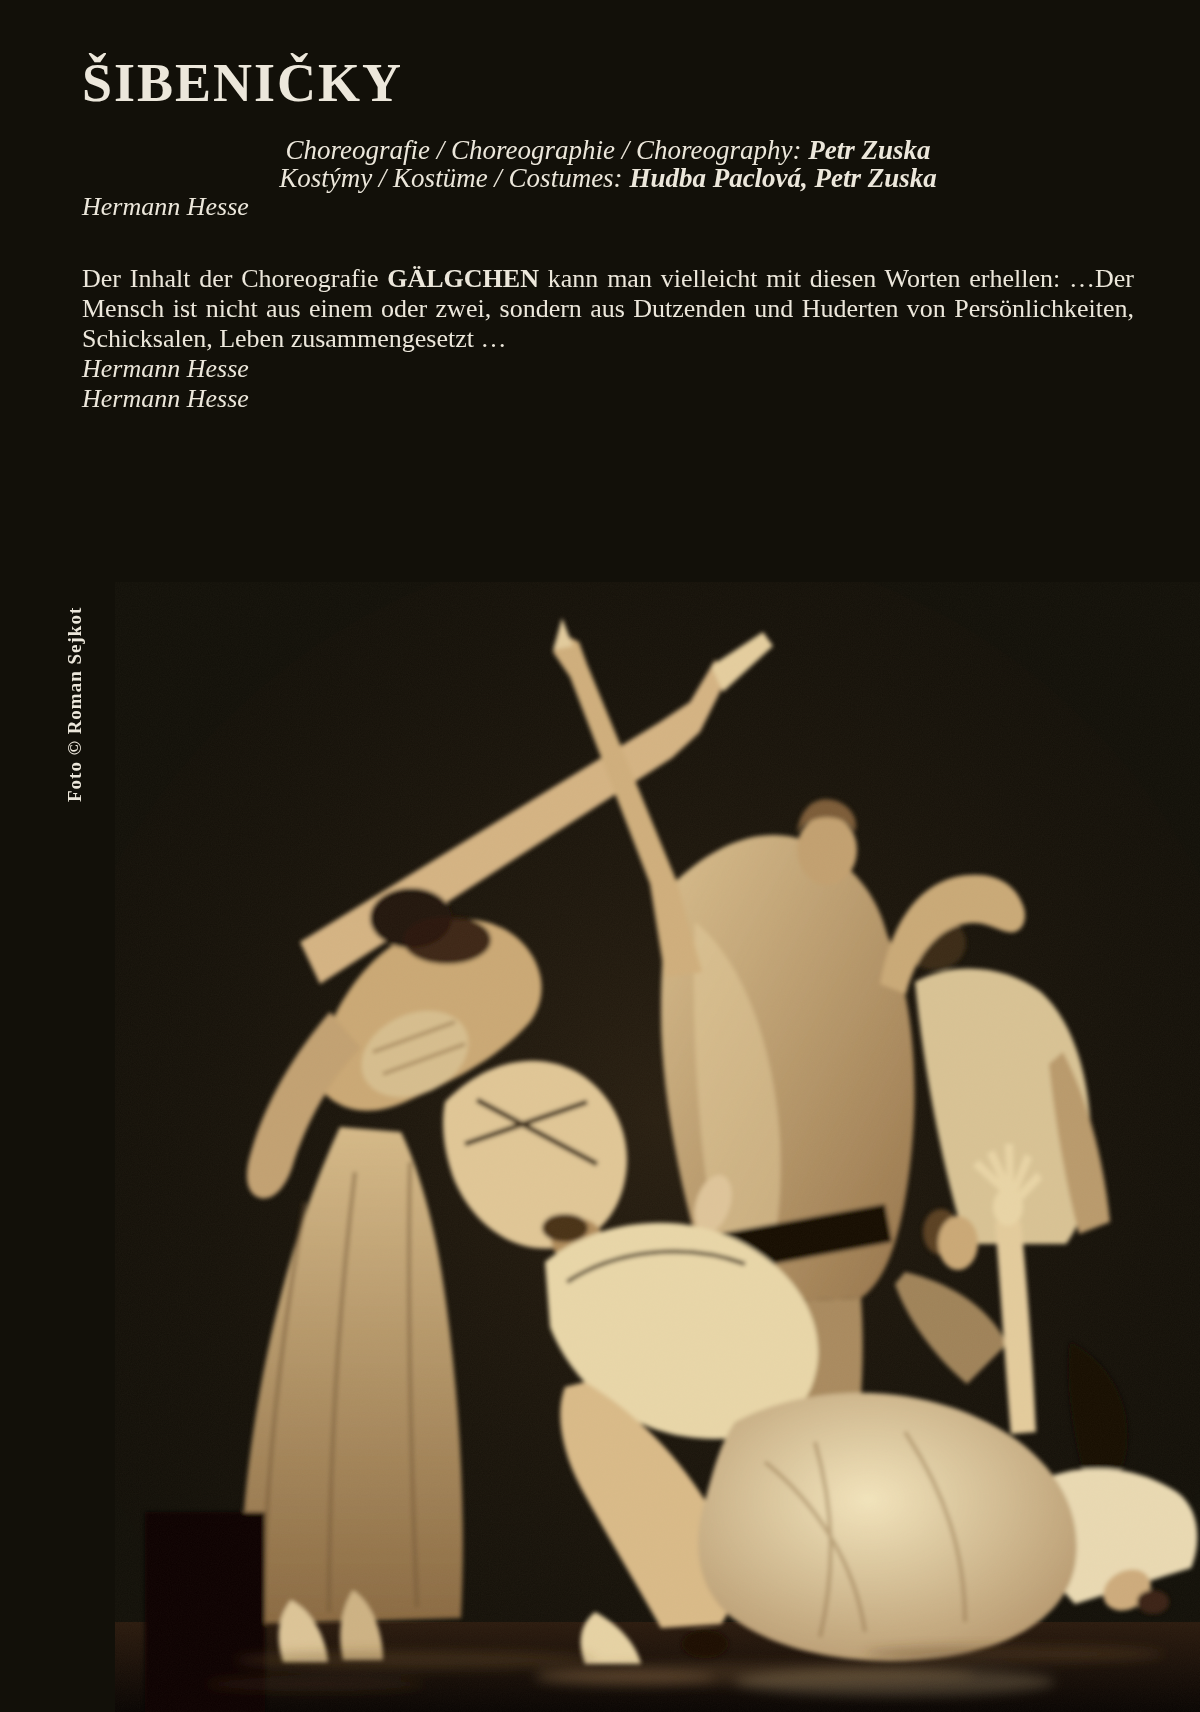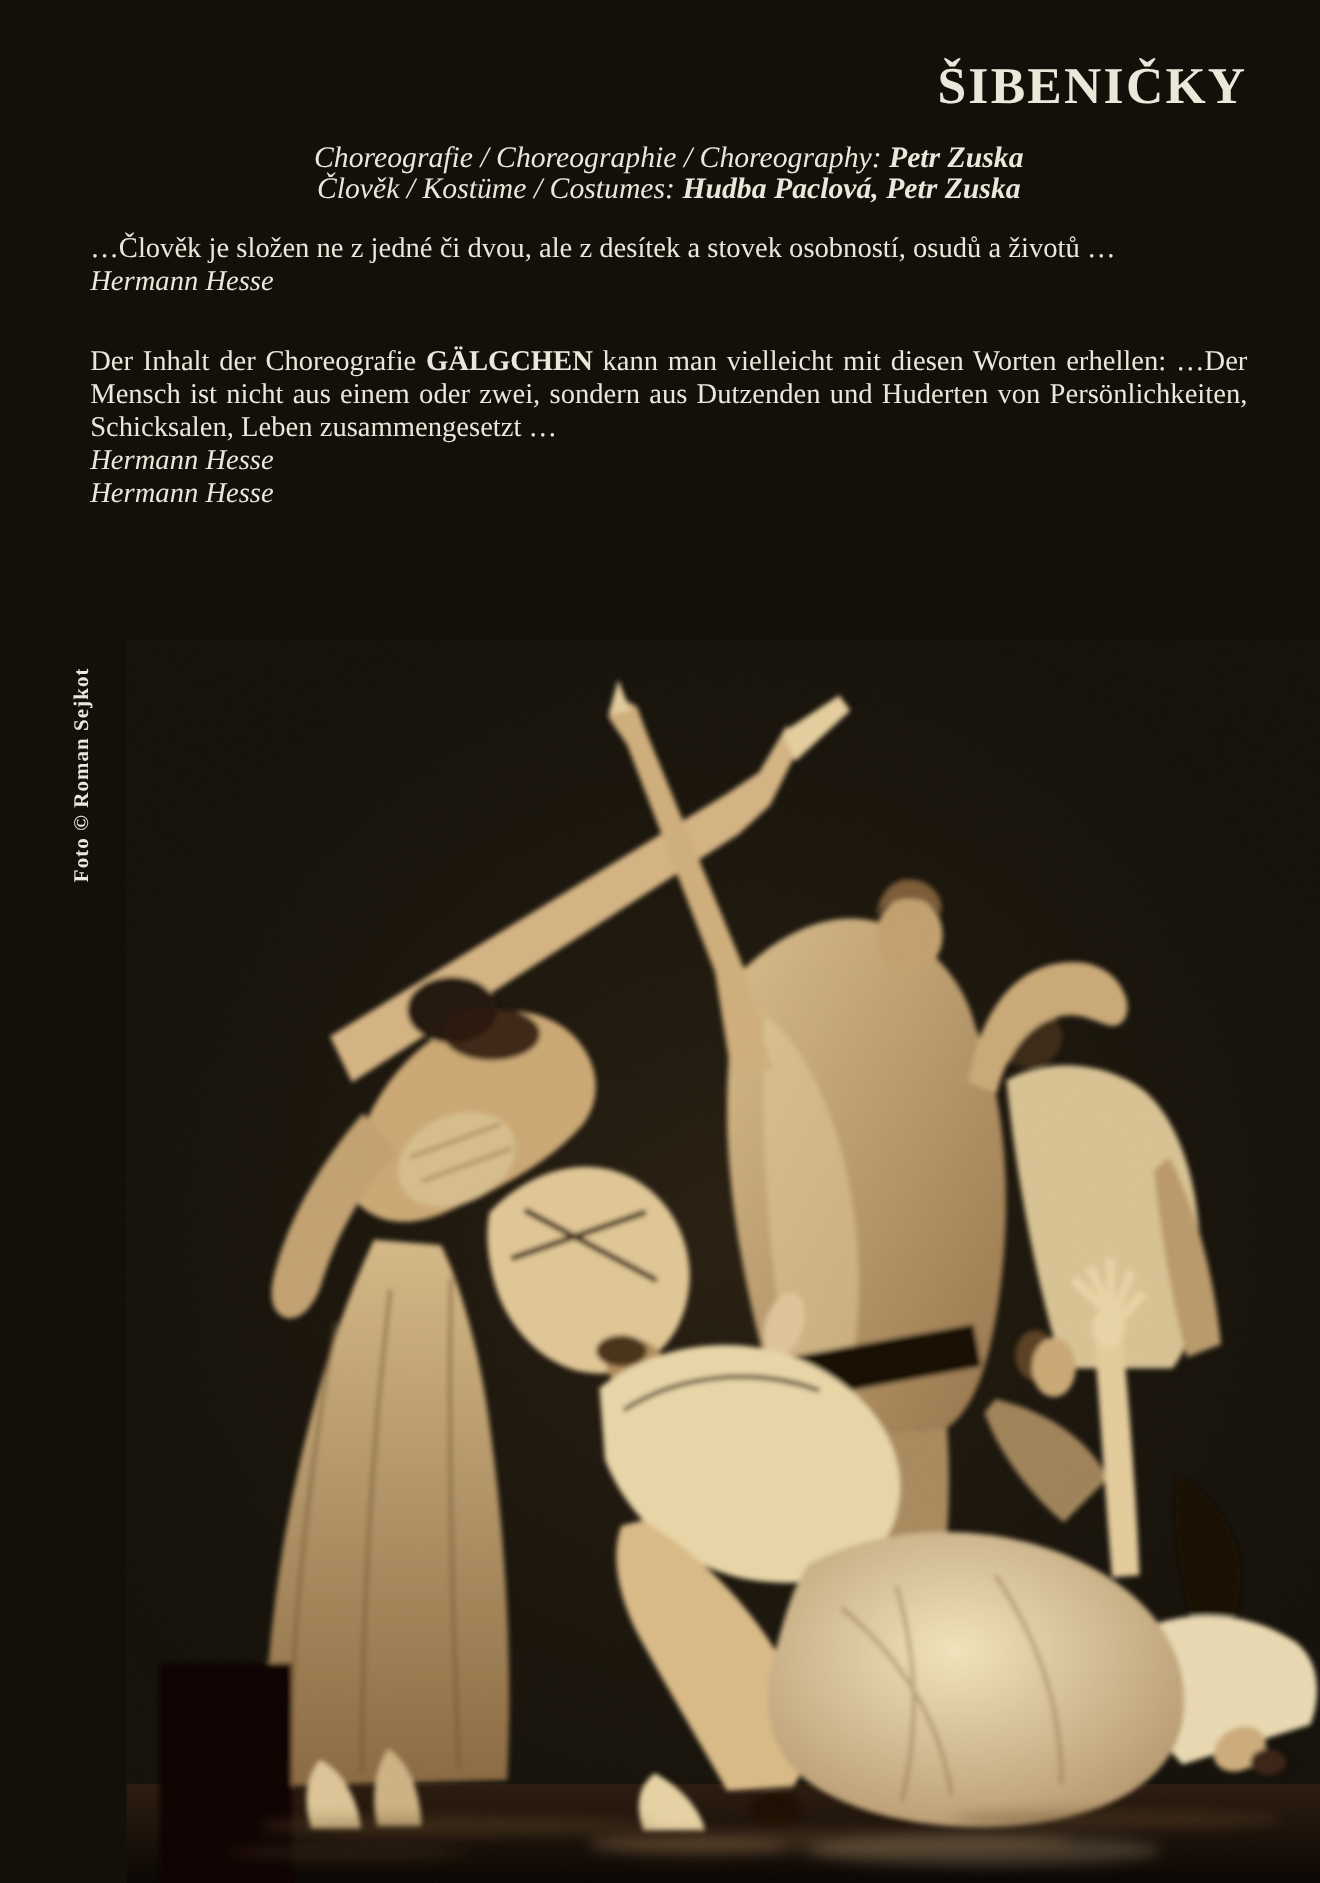--- a/index.html
+++ b/index.html
@@ -10,22 +10,22 @@
   body{
     width:1200px;height:1712px;
     background:var(--background);
     position:relative;overflow:hidden;
     font-family:"Liberation Serif", serif;
     color:var(--text);
   }
   .content{position:absolute;left:82px;top:0;width:1052px;}
   .title{
     margin:0;padding-top:54px;
-    text-align:right;
-    font-size:47px;font-weight:bold;letter-spacing:2px;
+    text-align:left;
+    font-size:54px;font-weight:bold;letter-spacing:2px;
     line-height:1.08;
   }
   .credits{margin-top:24px;font-style:italic;font-size:27px;line-height:28px;text-align:center;}
   .credit-line{white-space:nowrap;}
   .credit-value{font-weight:bold;}
   .quote{font-size:26px;line-height:30px;text-align:justify;margin:0;}
   .quote .q-bold{font-weight:bold;}
   .quote-cz{margin-top:26px;}
   .quote-de{margin-top:42px;}
   .quote-en{margin-top:16px;}
@@ -45,26 +45,25 @@
 <div class="content">
 
   <h1 class="title">ŠIBENIČKY</h1>
 
   <div class="credits">
     <div class="credit-line">
       <span>Choreografie / Choreographie / Choreography:</span>
       <span class="credit-value">Petr Zuska</span>
     </div>
     <div class="credit-line">
-      <span>Člověk / Kostüme / Costumes:</span>
+      <span>Kostýmy / Kostüme / Costumes:</span>
       <span class="credit-value">Hudba Paclová, Petr Zuska</span>
     </div>
   </div>
 
-  <p class="quote quote-cz"><span>…Člověk je složen ne z jedné či dvou, ale z desítek a stovek osobností, osudů a životů …</span><span class="q-bold"></span><span></span></p>
   <p class="attribution">Hermann Hesse</p>
 
   <p class="quote quote-de"><span>Der Inhalt der Choreografie </span><span class="q-bold">GÄLGCHEN</span><span> kann man vielleicht mit diesen Worten erhellen: …Der Mensch ist nicht aus einem oder zwei, sondern aus Dutzenden und Huderten von Persönlichkeiten, Schicksalen, Leben zusammengesetzt …</span></p>
   <p class="attribution">Hermann Hesse</p>
 
   <p class="attribution">Hermann Hesse</p>
 
 </div>
 
 <div class="photo-credit">Foto © Roman Sejkot</div>

